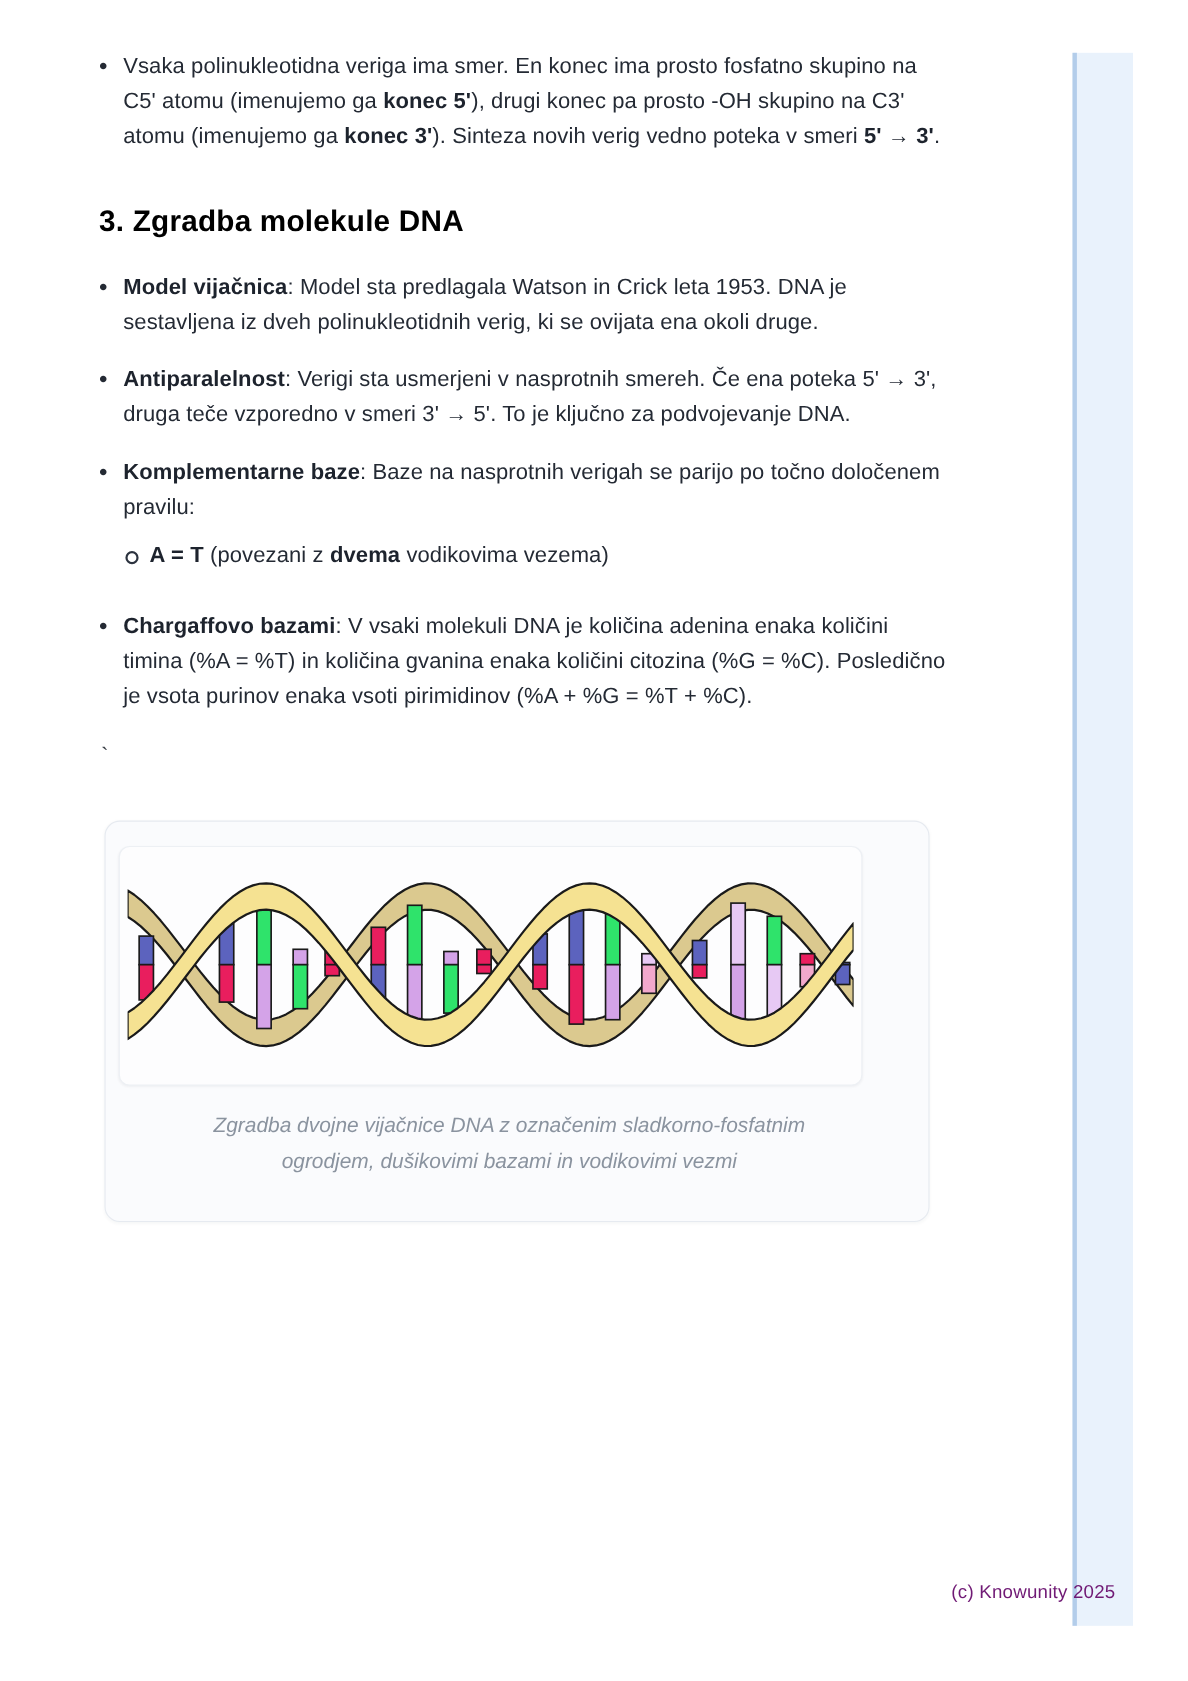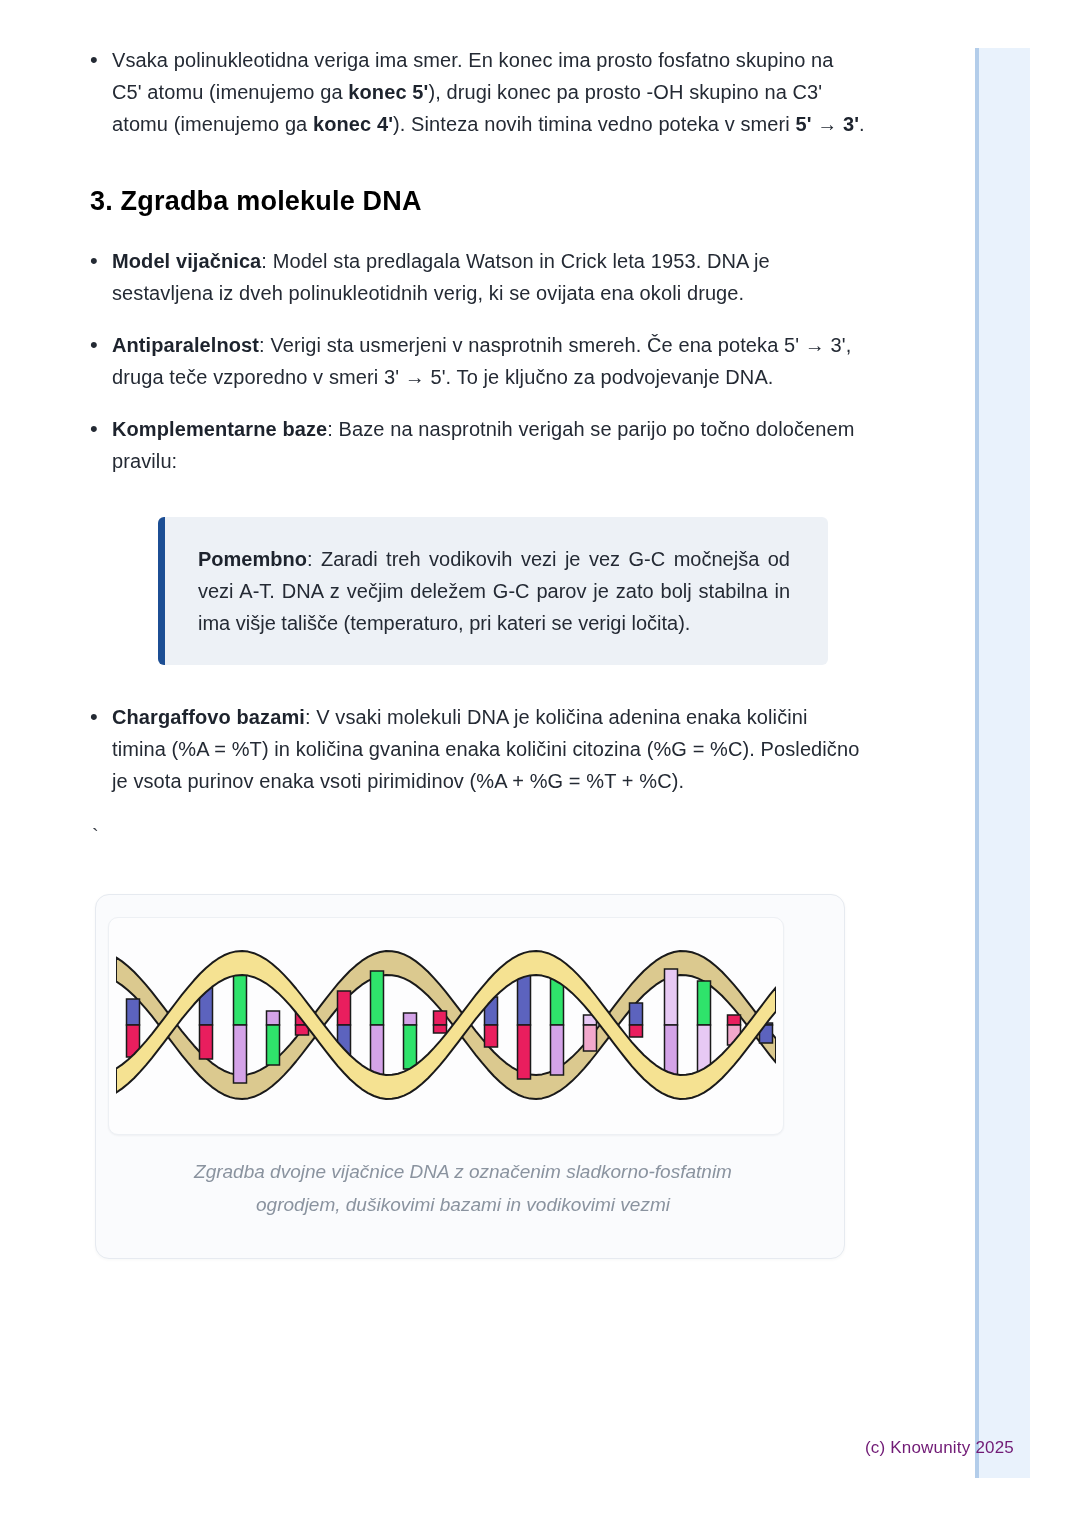--- a/index.html
+++ b/index.html
@@ -108,48 +108,49 @@
 </head>
 <body>
 
 <div class="page">
 
   <div class="content">
 
     <ul class="bullets intro-list">
       <li>
         <span class="marker marker-dot">•</span>
-        <span class="li-text li-body"><span>Vsaka polinukleotidna veriga ima smer. En konec ima prosto fosfatno skupino na C5' atomu (imenujemo ga </span><b>konec 5'</b><span>), drugi konec pa prosto -OH skupino na C3' atomu (imenujemo ga </span><b>konec 4'</b><span>). Sinteza novih timina vedno poteka v smeri </span><b>5' → 3'</b><span>.</span></span>
+        <span class="li-text li-body"><span>Vsaka polinukleotidna veriga ima smer. En konec ima prosto fosfatno skupino na C5' atomu (imenujemo ga </span><b>konec 5'</b><span>), drugi konec pa prosto -OH skupino na C3' atomu (imenujemo ga </span><b>konec 3'</b><span>). Sinteza novih verig vedno poteka v smeri </span><b>5' → 3'</b><span>.</span></span>
       </li>
     </ul>
 
     <h2 class="section-heading">3. Zgradba molekule DNA</h2>
 
     <ul class="bullets main-list">
       <li>
         <span class="marker marker-dot">•</span>
         <span class="li-text li-body"><b>Model vijačnica</b><span>: Model sta predlagala Watson in Crick leta 1953. DNA je sestavljena iz dveh polinukleotidnih verig, ki se ovijata ena okoli druge.</span></span>
       </li>
       <li>
         <span class="marker marker-dot">•</span>
         <span class="li-text li-body"><b>Antiparalelnost</b><span>: Verigi sta usmerjeni v nasprotnih smereh. Če ena poteka 5' → 3', druga teče vzporedno v smeri 3' → 5'. To je ključno za podvojevanje DNA.</span></span>
       </li>
       <li>
         <span class="marker marker-dot">•</span>
         <div class="li-body">
           <span class="li-text"><b>Komplementarne baze</b><span>: Baze na nasprotnih verigah se parijo po točno določenem pravilu:</span></span>
           <ul class="subbullets">
+            <li>
+              <span class="ring"></span>
+              <span class="sub-text"><b>A = T</b><span> (povezani z </span><b>dvema</b><span> vodikovima vezema)</span></span>
+            </li>
           </ul>
         </div>
       </li>
     </ul>
 
-    <div class="callout">
-      <div class="callout-text"><b>Pomembno</b><span>: Zaradi treh vodikovih vezi je vez G-C močnejša od vezi A-T. DNA z večjim deležem G-C parov je zato bolj stabilna in ima višje tališče (temperaturo, pri kateri se verigi ločita).</span></div>
-    </div>
 
     <ul class="bullets">
       <li>
         <span class="marker marker-dot">•</span>
         <span class="li-text li-body"><b>Chargaffovo bazami</b><span>: V vsaki molekuli DNA je količina adenina enaka količini timina (%A = %T) in količina gvanina enaka količini citozina (%G = %C). Posledično je vsota purinov enaka vsoti pirimidinov (%A + %G = %T + %C).</span></span>
       </li>
     </ul>
 
     <span class="stray">`</span>
 

